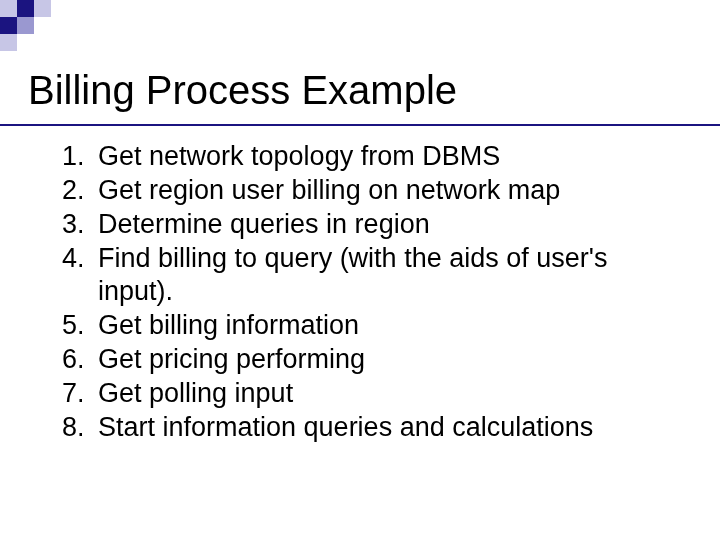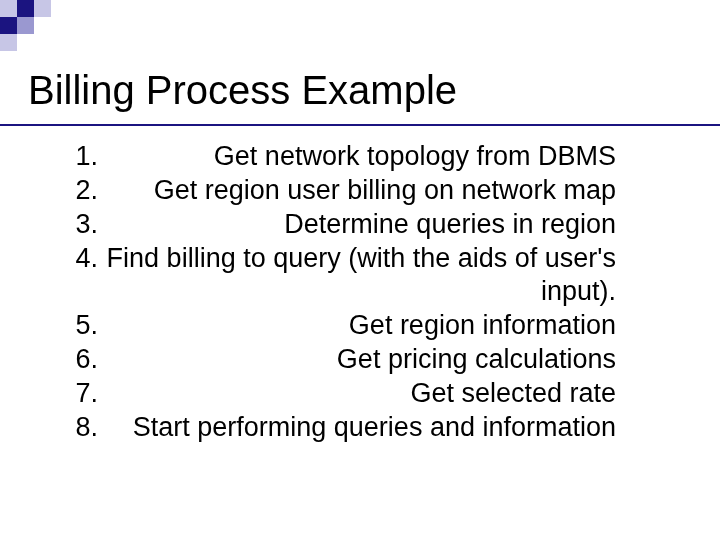--- a/index.html
+++ b/index.html
@@ -10,21 +10,20 @@
     background: #ffffff;
     font-family: Arial, Helvetica, sans-serif;
     color: #000;
     overflow: hidden;
   }
   .slide {
     position: relative;
     width: 676px;
     height: 540px;
     box-sizing: border-box;
-    text-align: right;
   }
   .corner-deco {
     position: absolute;
     top: 0;
     left: 0;
   }
   .title {
     position: absolute;
     top: 68px;
     left: 28px;
@@ -89,29 +88,29 @@
     <div class="item">
       <div class="num">3.</div>
       <div class="txt">Determine queries in region</div>
     </div>
     <div class="item">
       <div class="num">4.</div>
       <div class="txt">Find billing to query (with the aids of user's input).</div>
     </div>
     <div class="item">
       <div class="num">5.</div>
-      <div class="txt">Get region information</div>
+      <div class="txt">Get billing information</div>
     </div>
     <div class="item">
       <div class="num">6.</div>
-      <div class="txt">Get pricing calculations</div>
+      <div class="txt">Get pricing performing</div>
     </div>
     <div class="item">
       <div class="num">7.</div>
-      <div class="txt">Get selected rate</div>
+      <div class="txt">Get polling input</div>
     </div>
     <div class="item">
       <div class="num">8.</div>
-      <div class="txt">Start performing queries and information</div>
+      <div class="txt">Start information queries and calculations</div>
     </div>
   </div>
 
 </div>
 
 </body></html>

